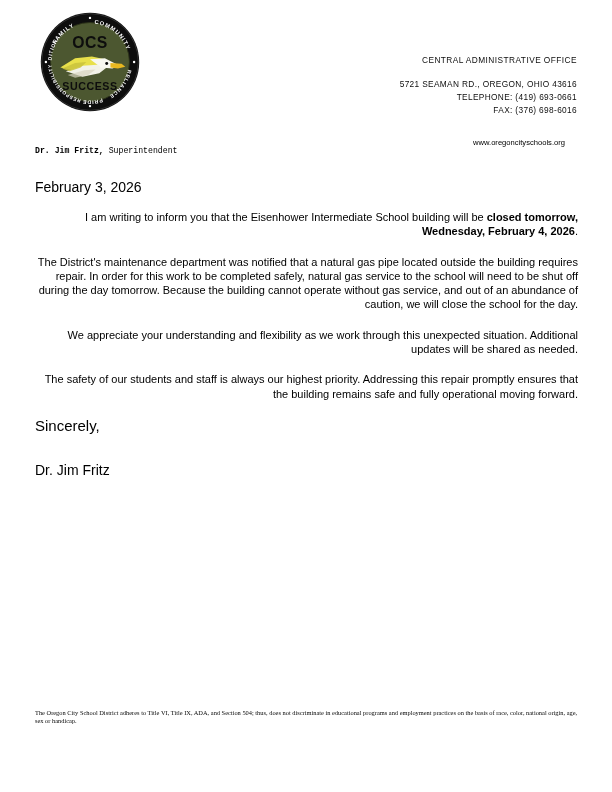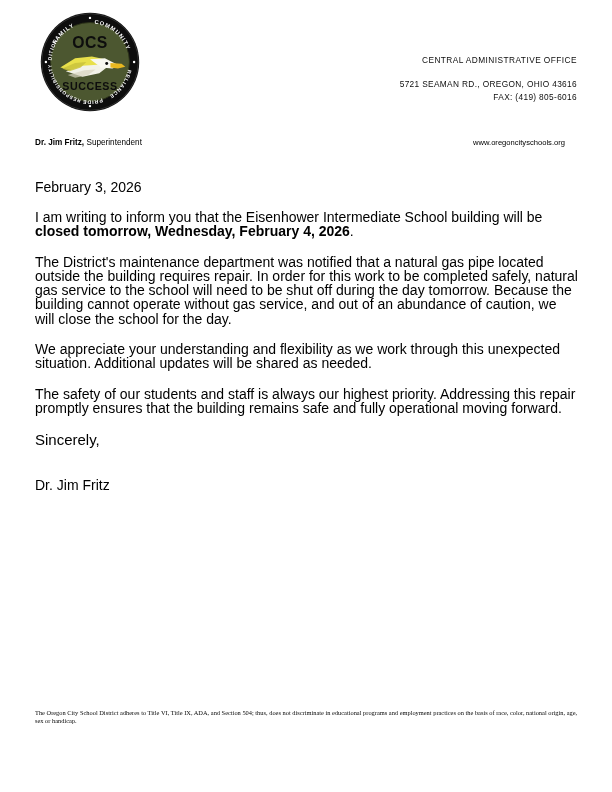--- a/index.html
+++ b/index.html
@@ -67,23 +67,24 @@
   .super-row {
     position: absolute;
     left: 35px;
     right: 35px;
     top: 137px;
     height: 14px;
   }
   .super-name {
     position: absolute;
     left: 0;
-    top: 1px;
+    top: 9px;
     font-size: 8.2px;
     white-space: nowrap;
+    font-family: Liberation Mono, monospace;
   }
   .super-name b { font-weight: bold; }
   .super-name span { font-weight: normal; }
   .website {
     position: absolute;
     right: 12px;
     top: 1px;
     font-size: 7.6px;
     white-space: nowrap;
   }
@@ -101,23 +102,23 @@
   }
   .salutation {
     margin-top: 17px;
     font-size: 9.6px;
     font-weight: bold;
     line-height: 13px;
   }
   p.para {
     margin: 0;
     margin-top: 16px;
-    font-size: 14px;
+    font-size: 11px;
     line-height: 14.3px;
-    text-align: left;
+    text-align: right;
   }
   p.para b { font-weight: bold; }
   .closing {
     margin-top: 18px;
     font-size: 15px;
     line-height: 14.3px;
   }
   .signature {
     margin-top: 30px;
     font-size: 14px;
@@ -194,21 +195,22 @@
         </g>
 
         <text x="56" y="86" text-anchor="middle" font-family="Liberation Sans, sans-serif" font-size="11.5" font-weight="bold" fill="#0d0d0d" letter-spacing="0.6">SUCCESS</text>
       </svg>
     </div>
 
     <div class="office-block">
       <div class="office-title">CENTRAL ADMINISTRATIVE OFFICE</div>
       <div class="office-addr">
         <div>5721 SEAMAN RD., OREGON, OHIO  43616</div>
-        <div>FAX:  (419) 805-6016</div>
+        <div>TELEPHONE:  (419) 693-0661</div>
+        <div>FAX:  (376) 698-6016</div>
       </div>
     </div>
   </div>
 
   <div class="super-row">
     <div class="super-name">
       <b>Dr. Jim Fritz,</b><span> Superintendent</span>
     </div>
     <div class="website">www.oregoncityschools.org</div>
   </div>

